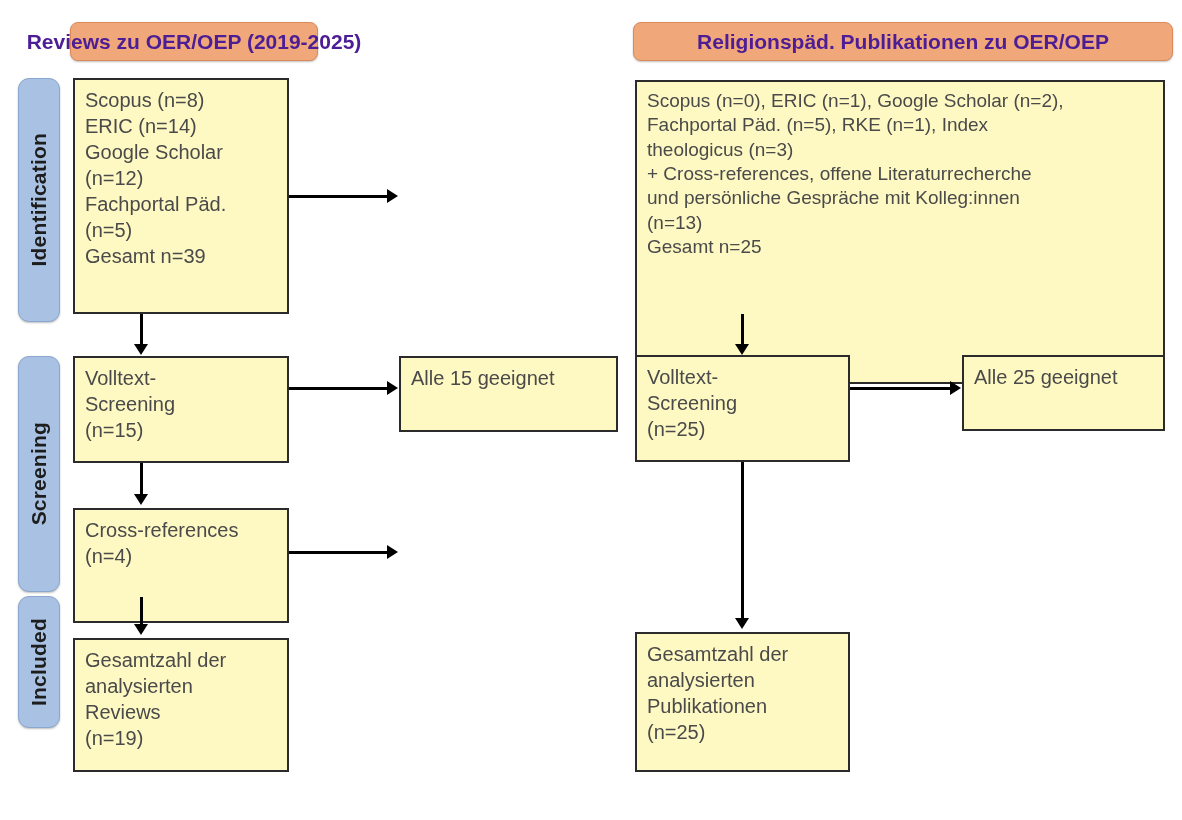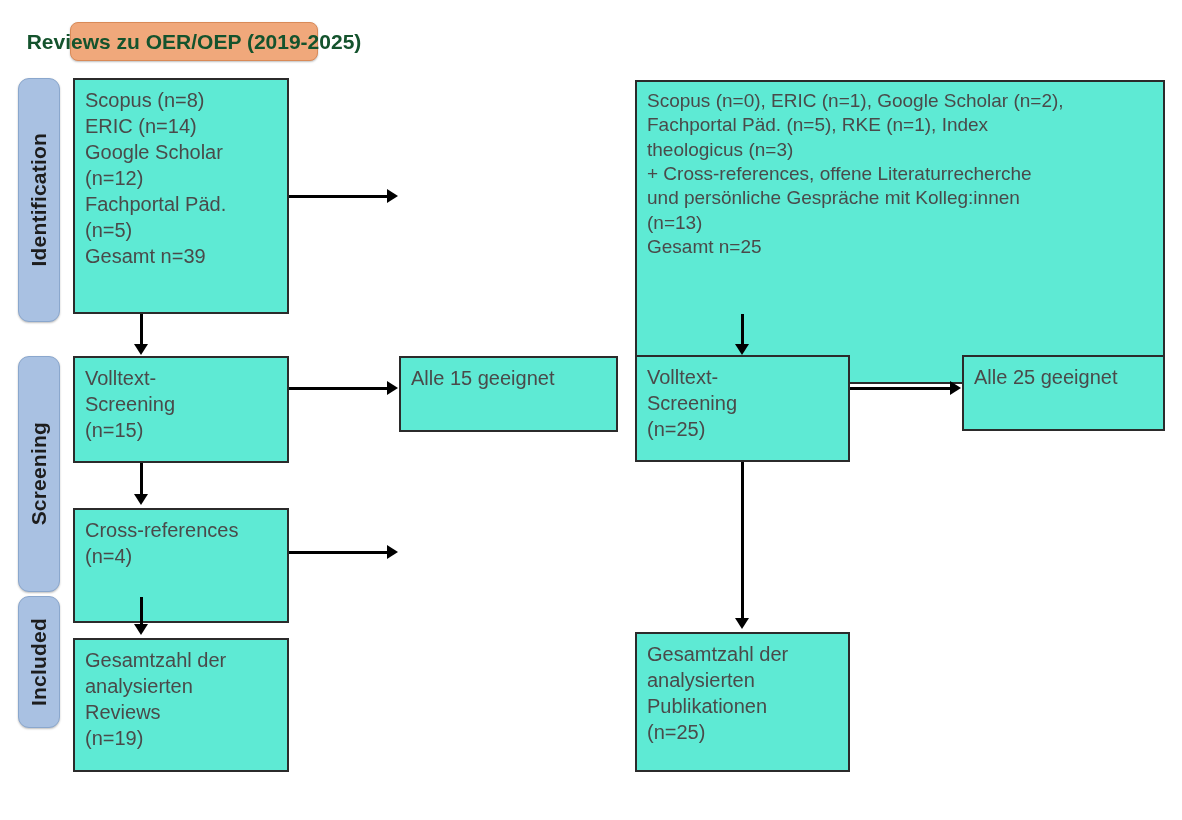--- a/index.html
+++ b/index.html
@@ -42,30 +42,30 @@
   
   .col-header {
     position: absolute;
     background: #f0a87b;
     border: 1px solid #d98a58;
     border-radius: 8px;
     box-shadow: 0 1px 2px rgba(0,0,0,0.25);
     display: flex;
     align-items: center;
     justify-content: center;
-    color: #14532d;
+    color: #4c1d95;
     font-weight: bold;
     font-size: 21px;
     white-space: nowrap;
   }
 
   
   .box {
     position: absolute;
-    background: #5eead4;
+    background: #fef9c3;
     border: 2.5px solid #2b2b2b;
     box-sizing: border-box;
     padding: 7px 14px 6px 10px;
     color: #4a4a4a;
     font-size: 20px;
     line-height: 1.30;
     white-space: pre-line;
     overflow: hidden;
   }
   .box.small-text {
@@ -108,20 +108,21 @@
   <div class="phase-label" style="left:18px; top:356px; width:40px; height:234px;">
     <span class="vtext">Screening</span>
   </div>
 
   <div class="phase-label" style="left:18px; top:596px; width:40px; height:130px;">
     <span class="vtext">Included</span>
   </div>
 
   <div class="col-header" style="left:70px; top:22px; width:246px; height:37px;">Reviews zu OER/OEP (2019-2025)</div>
 
+  <div class="col-header" style="left:633px; top:22px; width:538px; height:37px;">Religionspäd. Publikationen zu OER/OEP</div>
 
   <div class="box" style="left:73px; top:78px; width:216px; height:236px;">Scopus (n=8)
 ERIC (n=14)
 Google Scholar
 (n=12)
 Fachportal Päd.
 (n=5)
 Gesamt n=39</div>
 
 

